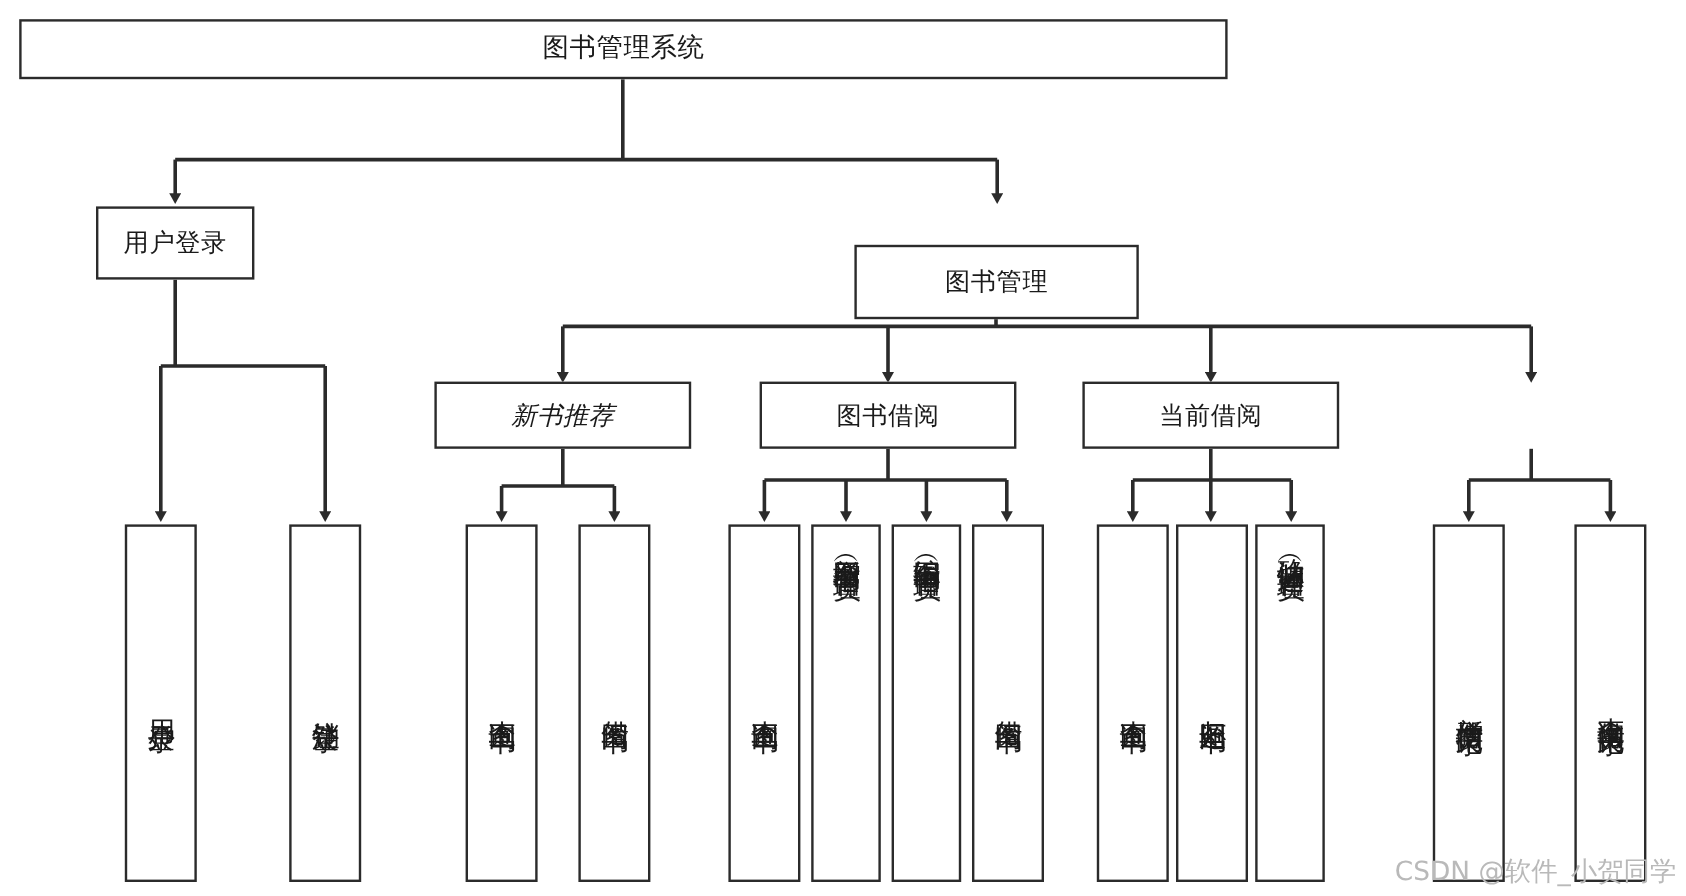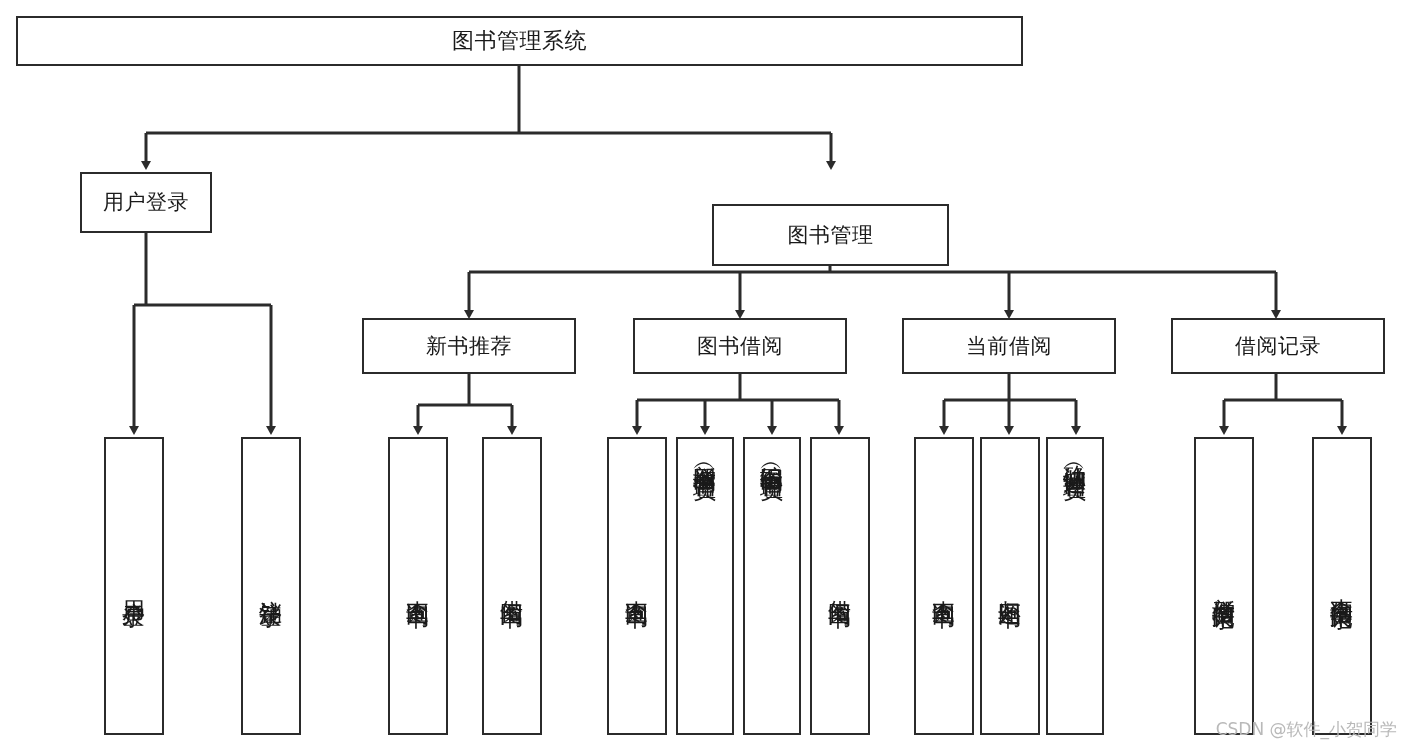--- a/index.html
+++ b/index.html
@@ -65,21 +65,21 @@
     white-space: nowrap;
   }
   .node.vert.center {
     align-items: center;
     padding-top: 0;
   }
   .watermark {
     position: absolute;
     right: 8px;
     bottom: 6px;
-    font-size: 17px;
+    font-size: 22px;
     color: #b9b9b9;
     white-space: nowrap;
     z-index: 5;
     font-family: "DejaVu Sans", "Liberation Sans", sans-serif;
   }
 </style>
 </head>
 <body>
 
 <div id="canvas">
@@ -138,32 +138,29 @@
     <span class="label">图书管理系统</span>
   </div>
 
   <div class="node horiz" style="left:80px; top:172px; width:132px; height:61px;">
     <span class="label">用户登录</span>
   </div>
   <div class="node horiz" style="left:712px; top:172px; width:237px; height:62px;margin-top:32px;">
     <span class="label">图书管理</span>
   </div>
 
-  <div class="node horiz" style="left:362px; top:318px; width:214px; height:56px;">
+  <div class="node horiz" style="left:362px; top:318px; width:214px; height:56px;font-style:italic;">
     <span class="label">新书推荐</span>
   </div>
   <div class="node horiz" style="left:902px; top:318px; width:214px; height:56px;">
     <span class="label">当前借阅</span>
   </div>
   <div class="node horiz" style="left:633px; top:318px; width:214px; height:56px;">
     <span class="label">图书借阅</span>
   </div>
-  <div class="node horiz" style="left:1171px; top:318px; width:214px; height:56px;">
-    <span class="label">借阅记录</span>
-  </div>
 
   <div class="node vert center" style="left:104px; top:437px; width:60px; height:298px;">
     <span class="label">用户登录</span>
   </div>
   <div class="node vert center" style="left:241px; top:437px; width:60px; height:298px;">
     <span class="label">注销登录</span>
   </div>
 
   <div class="node vert center" style="left:388px; top:437px; width:60px; height:298px;">
     <span class="label">查询图书</span>

